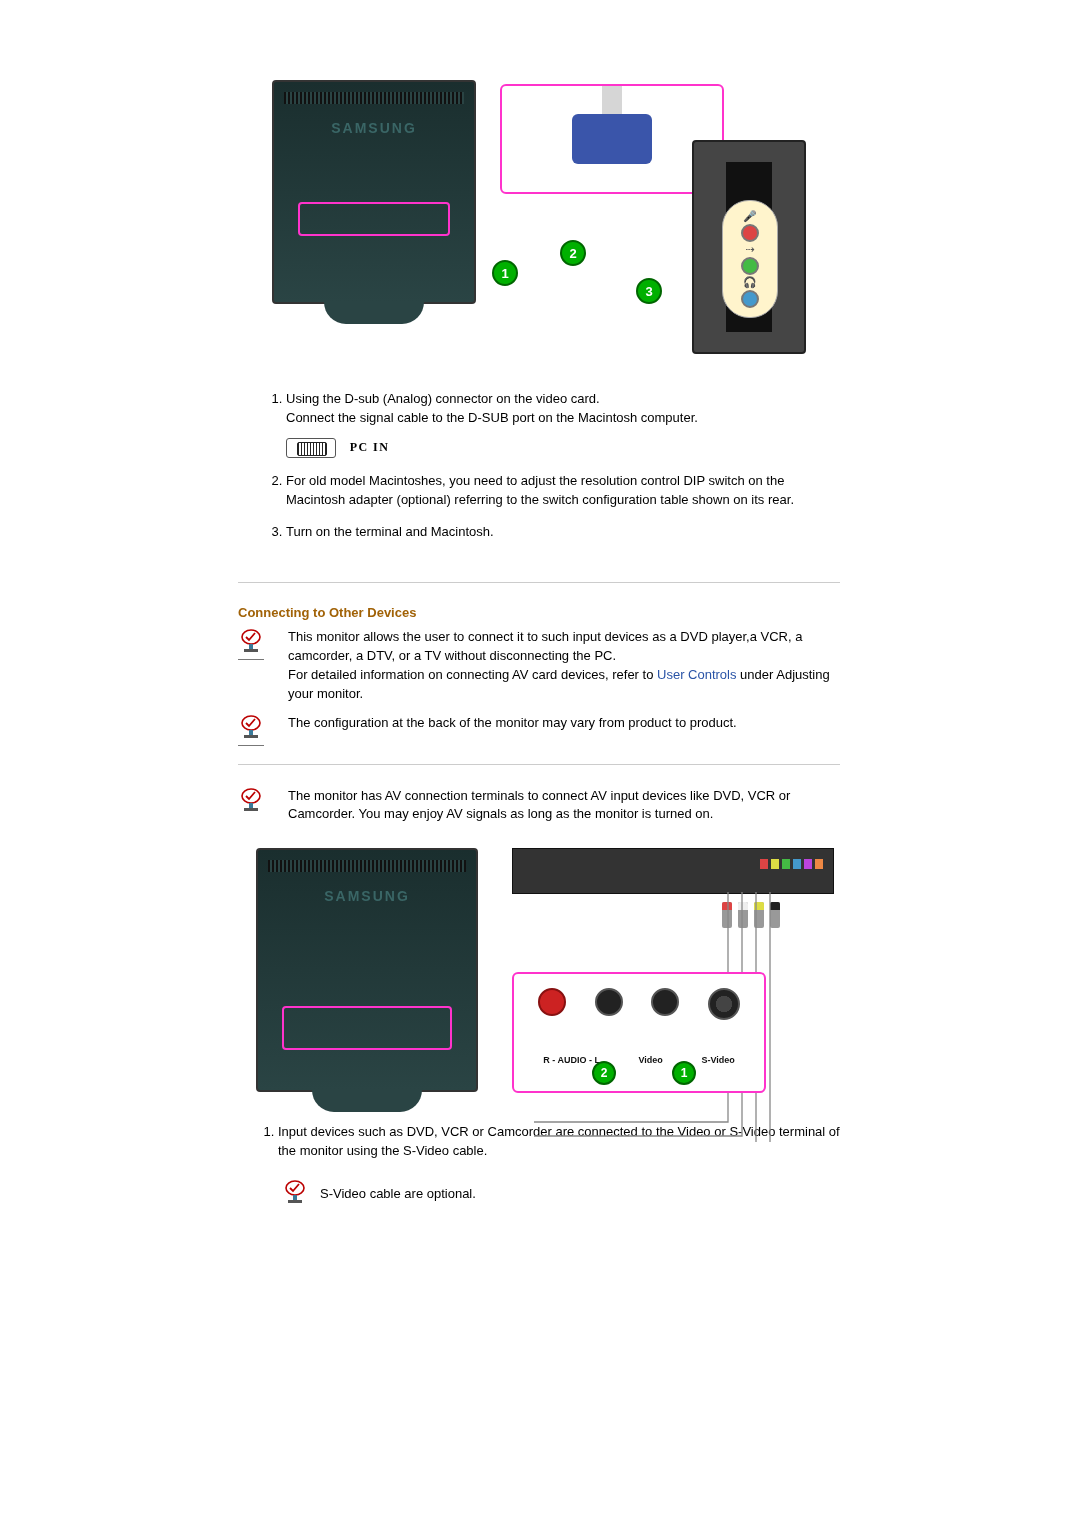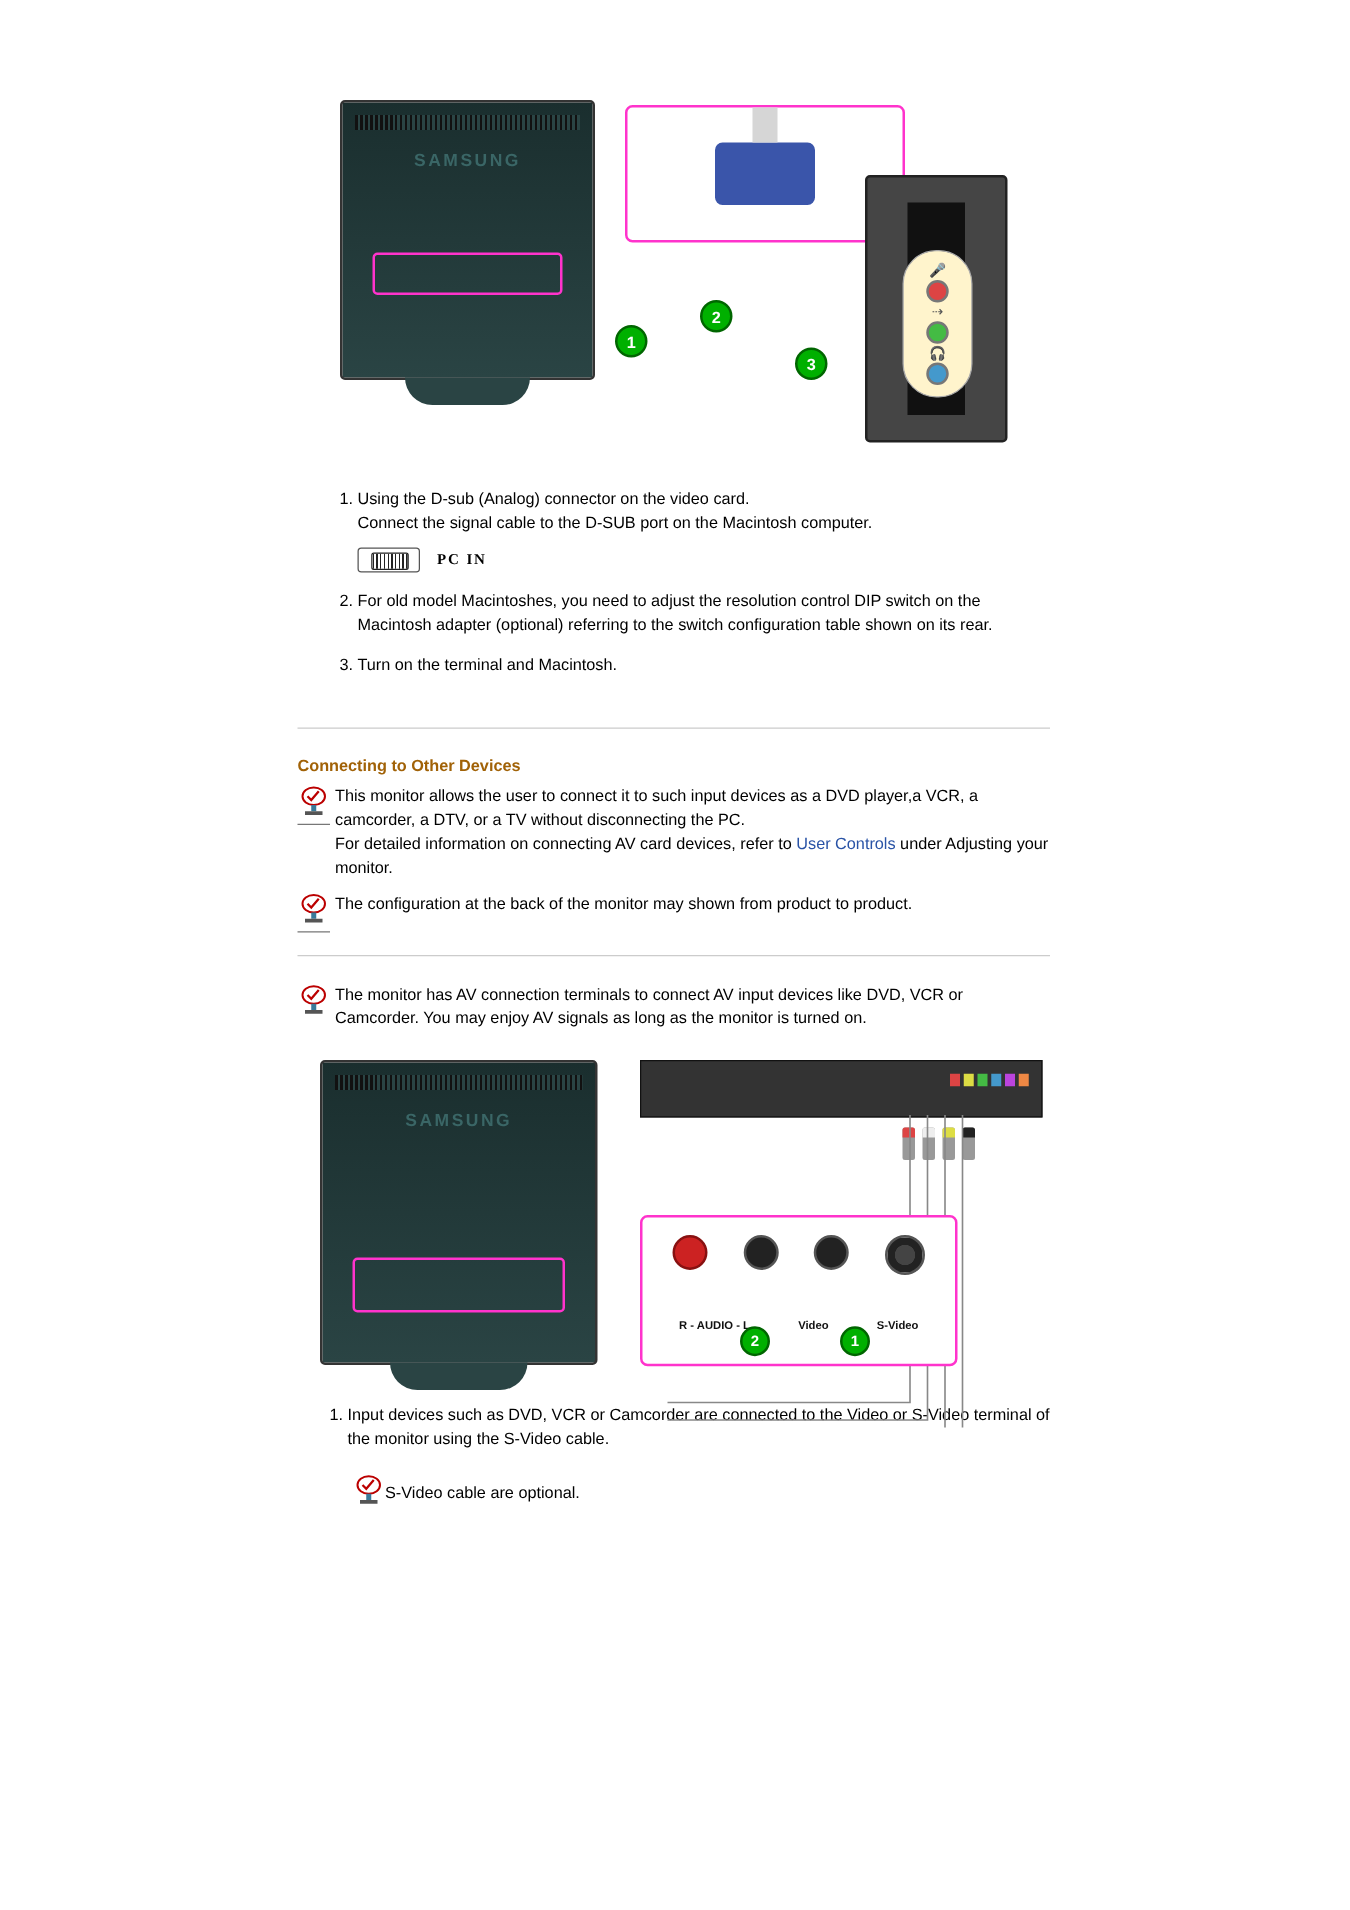--- a/index.html
+++ b/index.html
@@ -182,21 +182,21 @@
     margin: 0 0 8px 0;
   }
   .subsection-title {
     font-weight: bold;
     font-size: 13px;
     margin: 0 0 4px 0;
   }
   .note-row {
     display: flex;
     align-items: flex-start;
-    gap: 4px;
+    gap: 24px;
     margin-bottom: 10px;
   }
   .note-icon {
     width: 26px;
     flex: 0 0 26px;
     padding-top: 0;
   }
   .note-text {
     flex: 1;
     line-height: 1.45;
@@ -324,20 +324,21 @@
   }
   ol.steps2 {
     padding-left: 40px;
     margin: 8px 0 18px 0;
   }
   ol.steps2 li { line-height:1.45; margin-bottom: 10px; }
 
   .bottom-note {
     display:flex;
     align-items:center;
+    gap: 12px;
     margin-left: 44px;
   }
 </style>
 </head>
 <body>
 
 <div class="page">
   <div class="content">
 
     <div class="diagram-1">
@@ -407,21 +408,21 @@
 
     <div class="note-row">
       <div class="note-icon note-svg-box">
         <svg width="26" height="26" viewBox="0 0 26 26">
           <ellipse cx="13" cy="9" rx="9" ry="7" fill="none" stroke="#b00" stroke-width="1.6"></ellipse>
           <path d="M8 9 l3 3 l6 -7" fill="none" stroke="#b00" stroke-width="1.8"></path>
           <rect x="11" y="16" width="4" height="5" fill="#3a7a9a"></rect>
           <rect x="6" y="21" width="14" height="3" fill="#555"></rect>
         </svg>
       </div>
-      <div class="note-text">The configuration at the back of the monitor may shown from product to product.</div>
+      <div class="note-text">The configuration at the back of the monitor may vary from product to product.</div>
     </div>
 
     <hr class="sep">
 
     <div class="note-row">
       <div class="note-icon">
         <svg width="26" height="26" viewBox="0 0 26 26">
           <ellipse cx="13" cy="9" rx="9" ry="7" fill="none" stroke="#b00" stroke-width="1.6"></ellipse>
           <path d="M8 9 l3 3 l6 -7" fill="none" stroke="#b00" stroke-width="1.8"></path>
           <rect x="11" y="16" width="4" height="5" fill="#3a7a9a"></rect>

